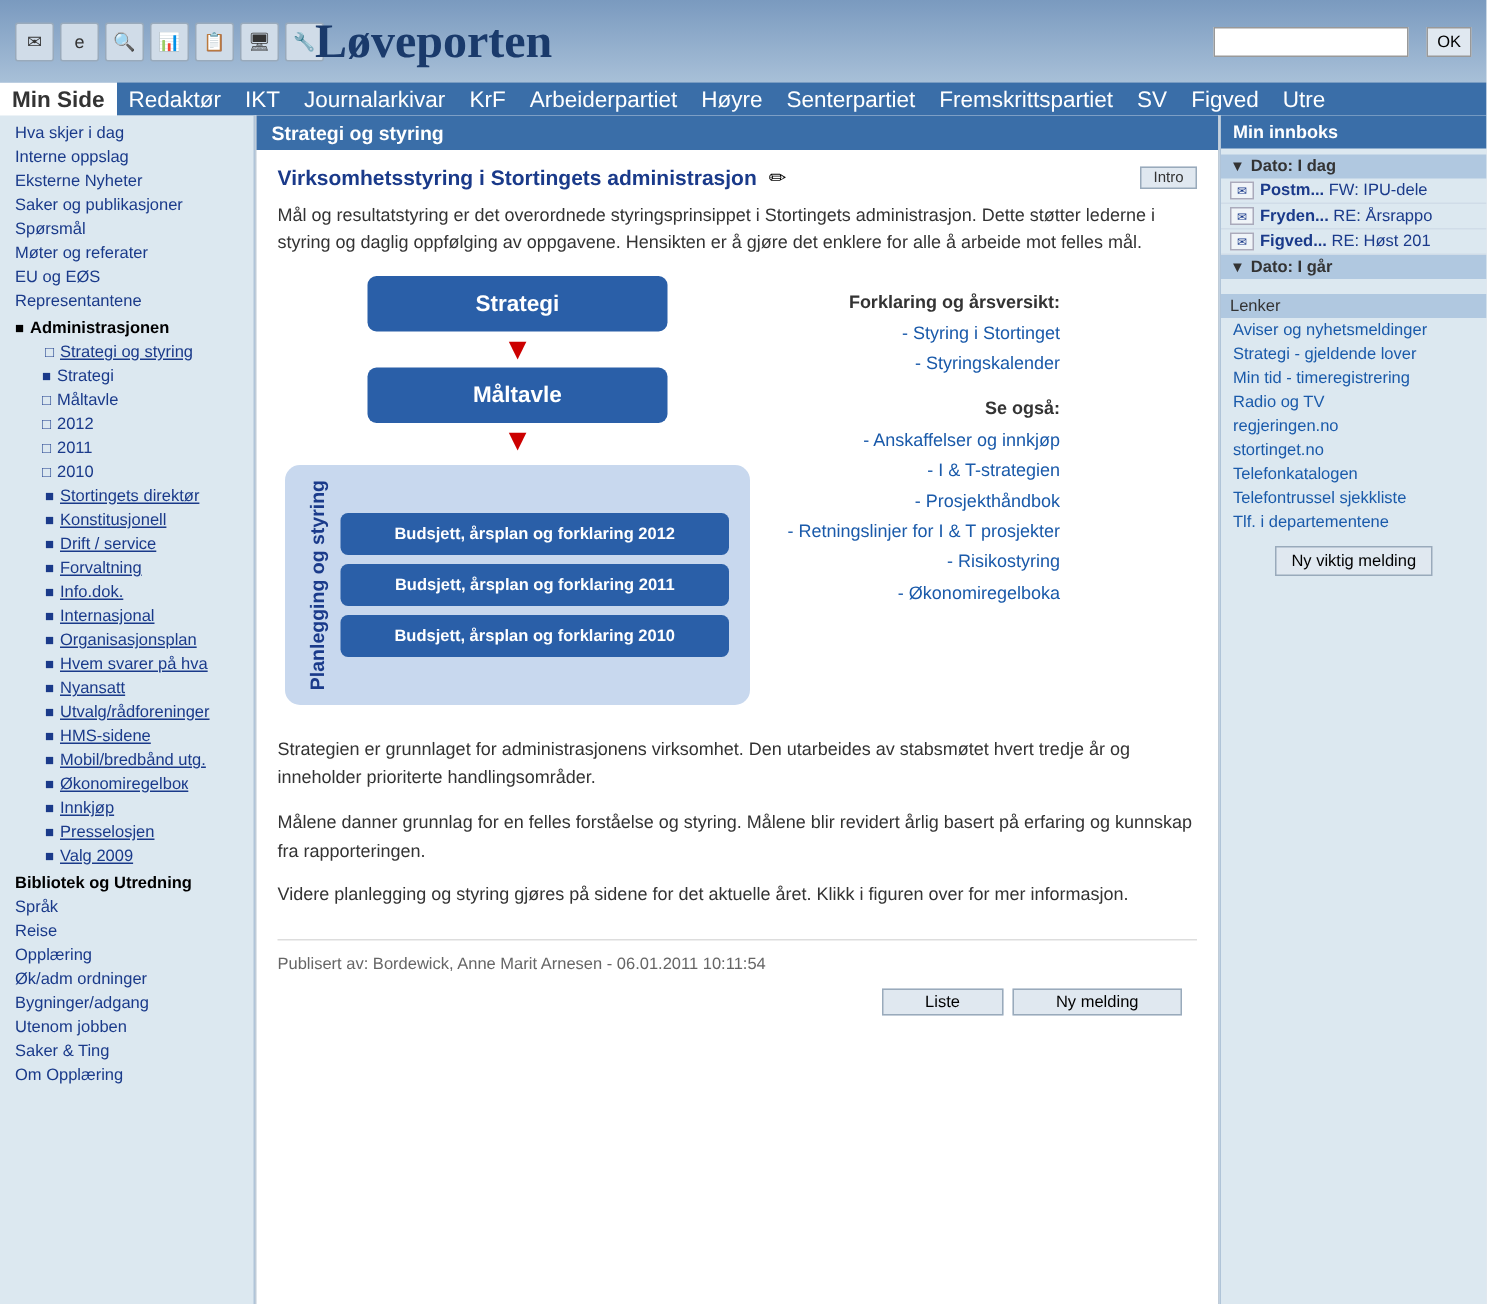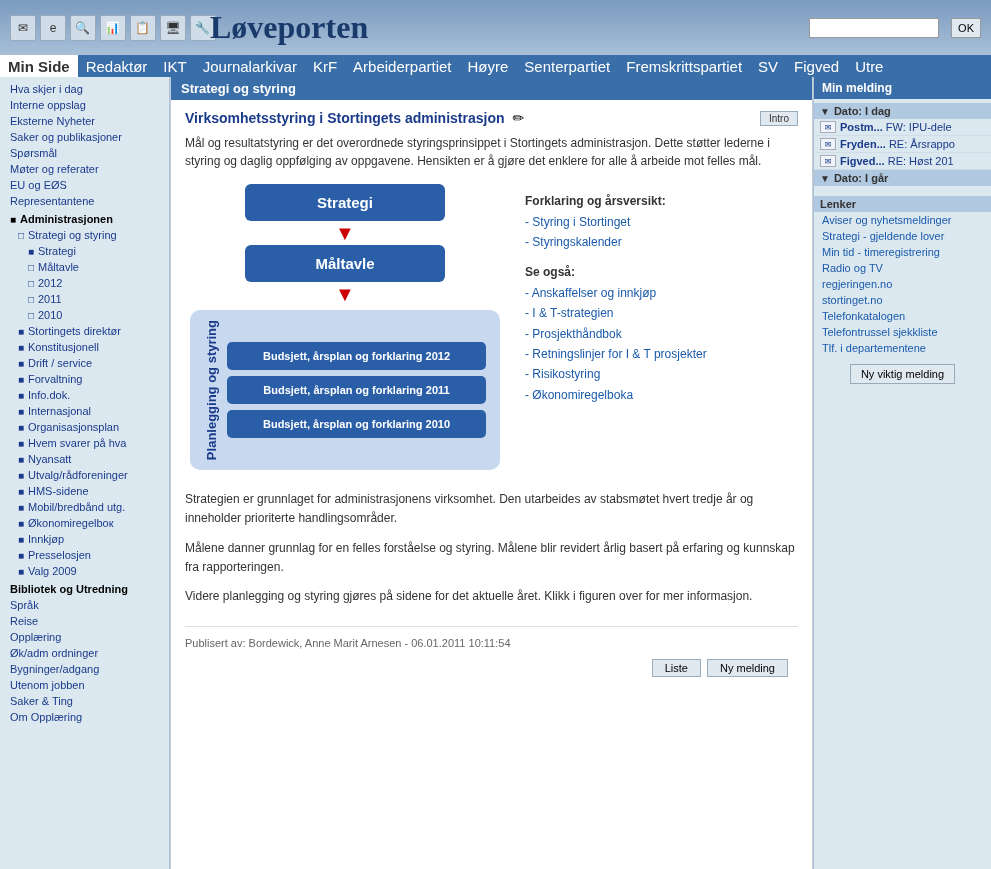--- a/index.html
+++ b/index.html
@@ -19,21 +19,21 @@
     .nav-item { color: #fff; font-size: 15px; padding: 3px 8px; cursor: pointer; white-space: nowrap; }
     .nav-item.active { background: #fff; color: #333; font-weight: bold; }
 
     
     #layout { display: flex; gap: 0; width: 100%; }
 
     
     #sidebar { width: 170px; min-width: 170px; background: #dce8f0; padding: 4px 0; border-right: 1px solid #b0c4d8; min-height: 810px; }
     .sidebar-item { font-size: 11px; padding: 2px 8px 2px 10px; cursor: pointer; color: #1a3a8a; white-space: nowrap; overflow: hidden; text-overflow: ellipsis; }
     .sidebar-item.section { font-weight: bold; color: #000; padding-top: 4px; }
-    .sidebar-item.sub1 { padding-left: 18px; }
+    .sidebar-item.sub1 { padding-left: 30px; text-decoration: underline; }
     .sidebar-item.sub2 { padding-left: 28px; }
     .sidebar-toggle { display: inline-block; width: 10px; font-size: 10px; }
 
     
     #main { flex: 1; background: #fff; border-left: 1px solid #c0ccd8; border-right: 1px solid #c0ccd8; min-height: 810px; }
     #main-header { background: #3a6ea8; color: #fff; padding: 4px 10px; font-size: 13px; font-weight: bold; }
 
     
     #content { padding: 10px 14px; }
 
@@ -48,21 +48,21 @@
     #diagram-area { display: flex; gap: 20px; align-items: flex-start; margin-bottom: 20px; }
     #diagram { display: flex; flex-direction: column; align-items: center; gap: 0; width: 310px; }
     .diagram-box { background: #2a5fa8; color: #fff; font-size: 15px; font-weight: bold; padding: 10px 20px; border-radius: 6px; text-align: center; width: 200px; }
     .diagram-arrow { color: #c00; font-size: 20px; line-height: 1; margin: 2px 0; }
     .diagram-planning-wrap { background: #c8d8ee; border-radius: 10px; padding: 10px 14px; display: flex; gap: 8px; align-items: center; width: 310px; margin-top: 4px; }
     .planning-label { writing-mode: vertical-rl; transform: rotate(180deg); font-size: 13px; font-weight: bold; color: #1a3a8a; white-space: nowrap; }
     .planning-boxes { display: flex; flex-direction: column; gap: 6px; flex: 1; }
     .planning-box { background: #2a5fa8; color: #fff; font-size: 11px; font-weight: bold; padding: 8px 10px; border-radius: 5px; text-align: center; }
 
     
-    #diagram-side { font-size: 12px; color: #333; padding-top: 10px; }
+    #diagram-side { font-size: 12px; color: #333; padding-top: 10px; text-align: right; }
     #diagram-side .side-section { margin-bottom: 12px; }
     #diagram-side .side-title { font-weight: bold; margin-bottom: 4px; }
     #diagram-side a { color: #1a5aaa; text-decoration: none; display: block; line-height: 1.7; }
 
     
     .bottom-text { font-size: 12px; color: #333; line-height: 1.6; margin-bottom: 10px; }
 
     .published { font-size: 11px; color: #666; margin-top: 20px; padding-top: 10px; border-top: 1px solid #ddd; }
 
     
@@ -71,28 +71,28 @@
 
     
     .inbox-section { padding: 4px 0; }
     .inbox-date-header { background: #b0c8e0; padding: 2px 6px; font-size: 11px; font-weight: bold; color: #333; display: flex; align-items: center; gap: 4px; cursor: pointer; }
     .inbox-item { display: flex; align-items: center; gap: 4px; padding: 2px 6px; font-size: 11px; cursor: pointer; color: #1a3a8a; border-bottom: 1px solid #d0dce8; }
     .inbox-icon { width: 16px; height: 12px; background: #f0f4f8; border: 1px solid #aab; display: flex; align-items: center; justify-content: center; font-size: 8px; flex-shrink: 0; }
     .inbox-text { overflow: hidden; text-overflow: ellipsis; white-space: nowrap; }
 
     
     .links-section { margin-top: 6px; }
-    .links-header { background: #b0c8e0; padding: 2px 6px; font-size: 11px; font-weight: bold; color: #333; }
+    .links-header { background: #b0c8e0; padding: 2px 6px; font-size: 11px; font-weight: normal; color: #333; }
     .link-item { padding: 2px 8px; font-size: 11px; }
     .link-item a { color: #1a5aaa; text-decoration: none; text-align: right; }
 
     .new-message-btn { display: block; margin: 8px auto; background: #e0e8f0; border: 1px solid #9ab; padding: 3px 10px; font-size: 11px; cursor: pointer; }
 
     .bottom-buttons { display: flex; gap: 6px; justify-content: flex-end; padding: 6px 10px; margin-top: 4px; }
-    .bottom-btn { background: #e0e8f0; border: 1px solid #9ab; padding: 2px 12px; font-size: 11px; cursor: pointer; }
+    .bottom-btn { background: #e0e8f0; border: 1px solid #9ab; padding: 2px 28px; font-size: 11px; cursor: pointer; }
   </style>
 </head>
 <body>
 
 <div id="header">
   <div style="width:200px; display:flex; align-items:center;">
     <div id="header-icons">
       <div class="header-icon-btn">✉</div>
       <div class="header-icon-btn">e</div>
       <div class="header-icon-btn">🔍</div>
@@ -234,21 +234,21 @@
 
       <div class="bottom-buttons">
         <button class="bottom-btn">Liste</button>
         <button class="bottom-btn">Ny melding</button>
       </div>
 
     </div>
   </div>
 
   <div id="right-sidebar">
-    <div id="right-title">Min melding</div>
+    <div id="right-title">Min innboks</div>
     <div class="inbox-section">
 
     <div class="inbox-date-header"><span style="font-size:10px;">▼</span> Dato: I dag</div>
         <div class="inbox-item">
           <div class="inbox-icon">✉</div>
           <span class="inbox-text"><b>Postm...</b> FW: IPU-dele</span>
         </div>
         <div class="inbox-item">
           <div class="inbox-icon">✉</div>
           <span class="inbox-text"><b>Fryden...</b> RE: Årsrappo</span>

